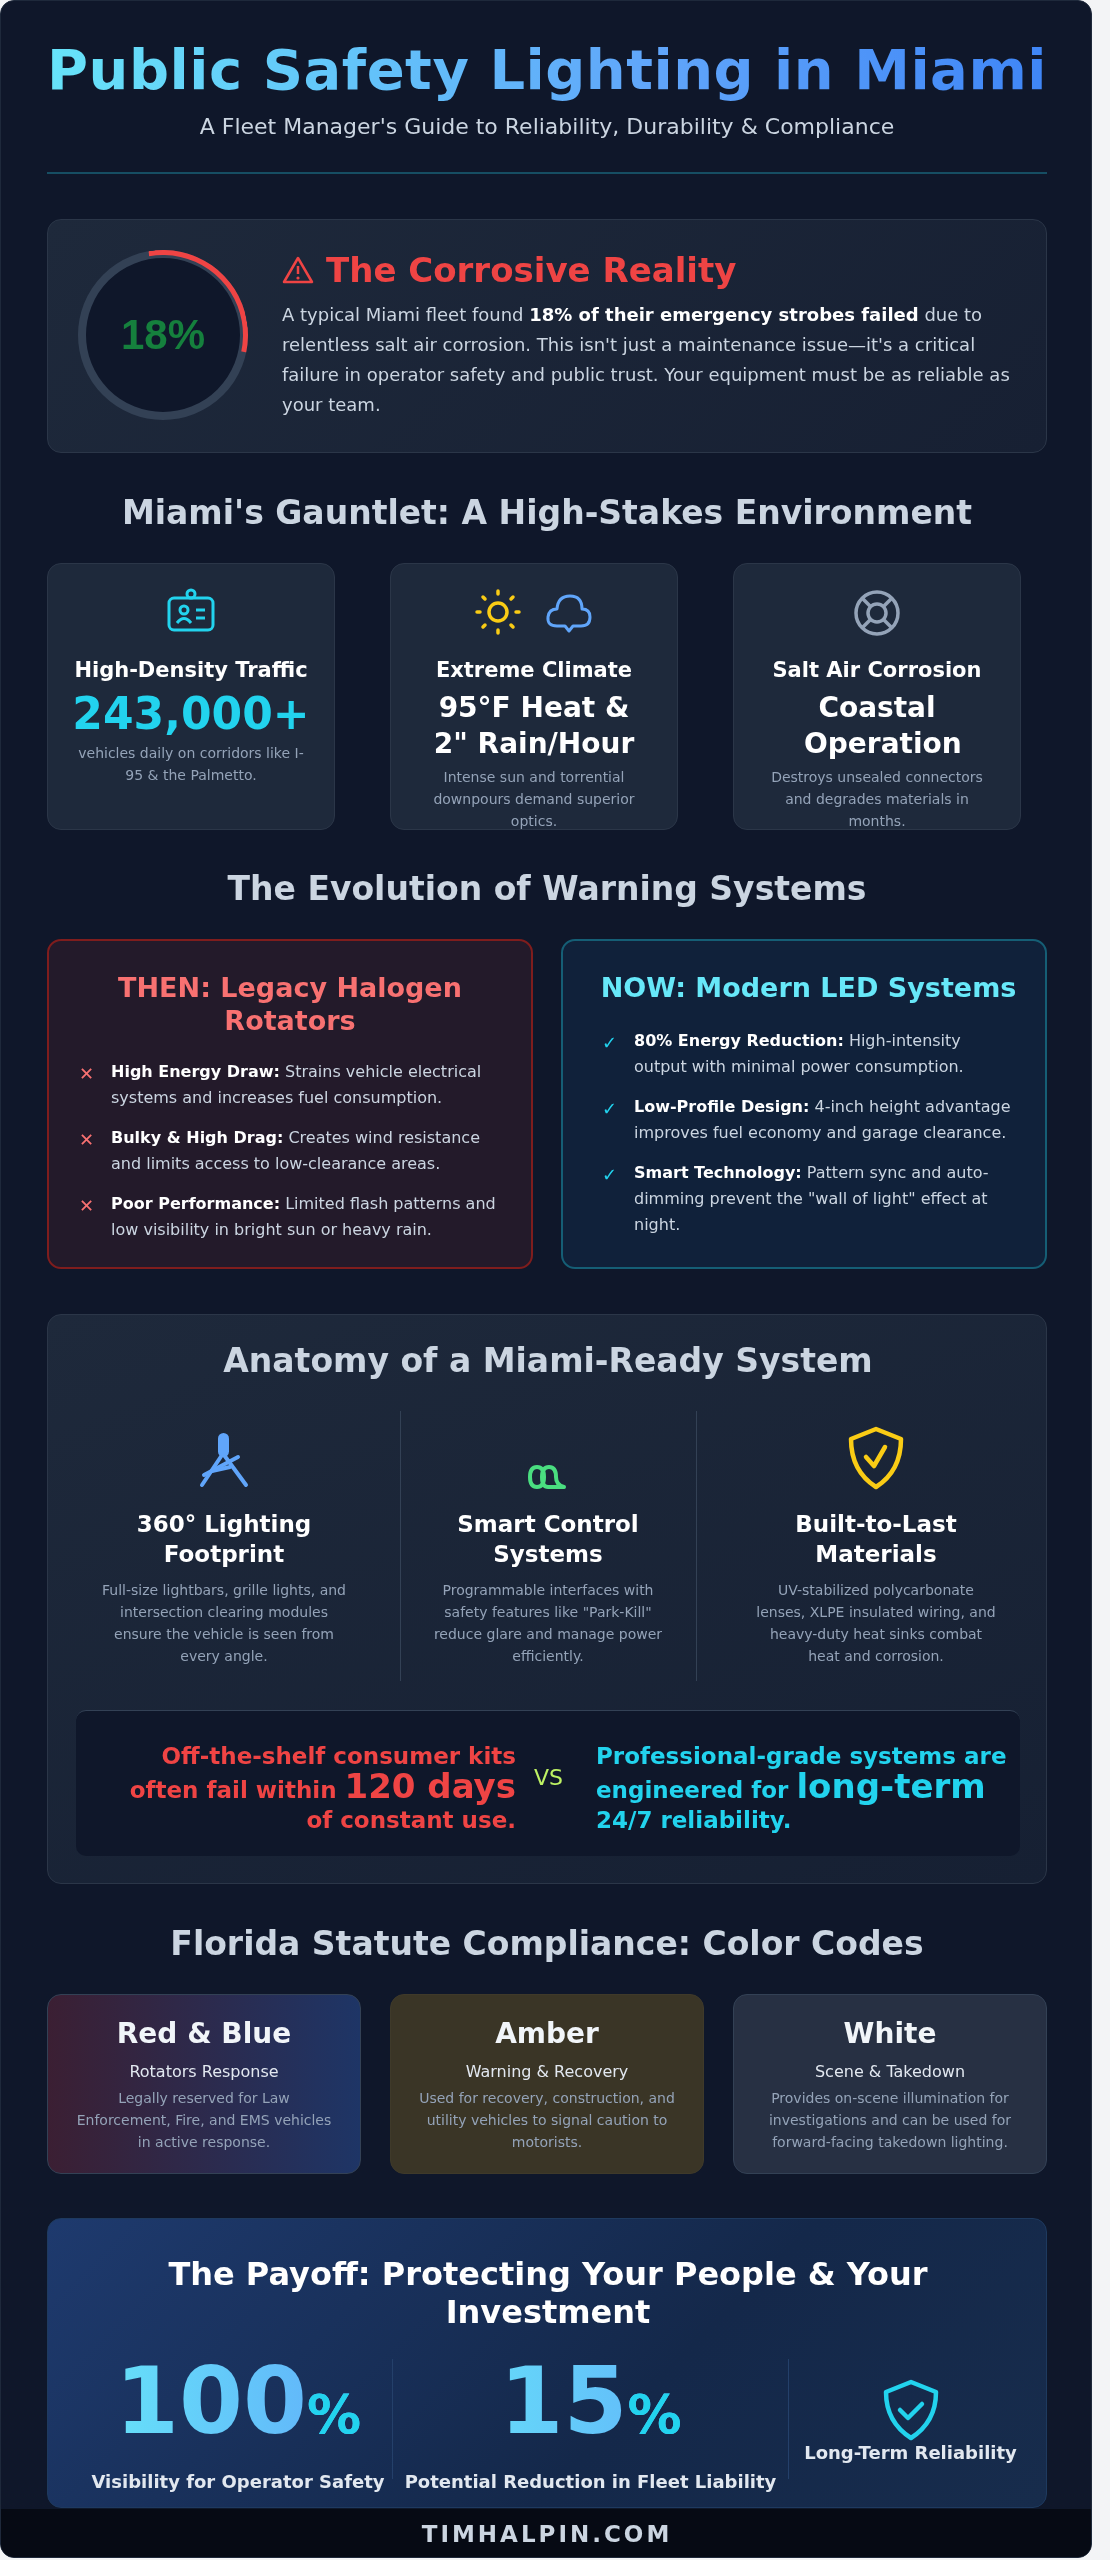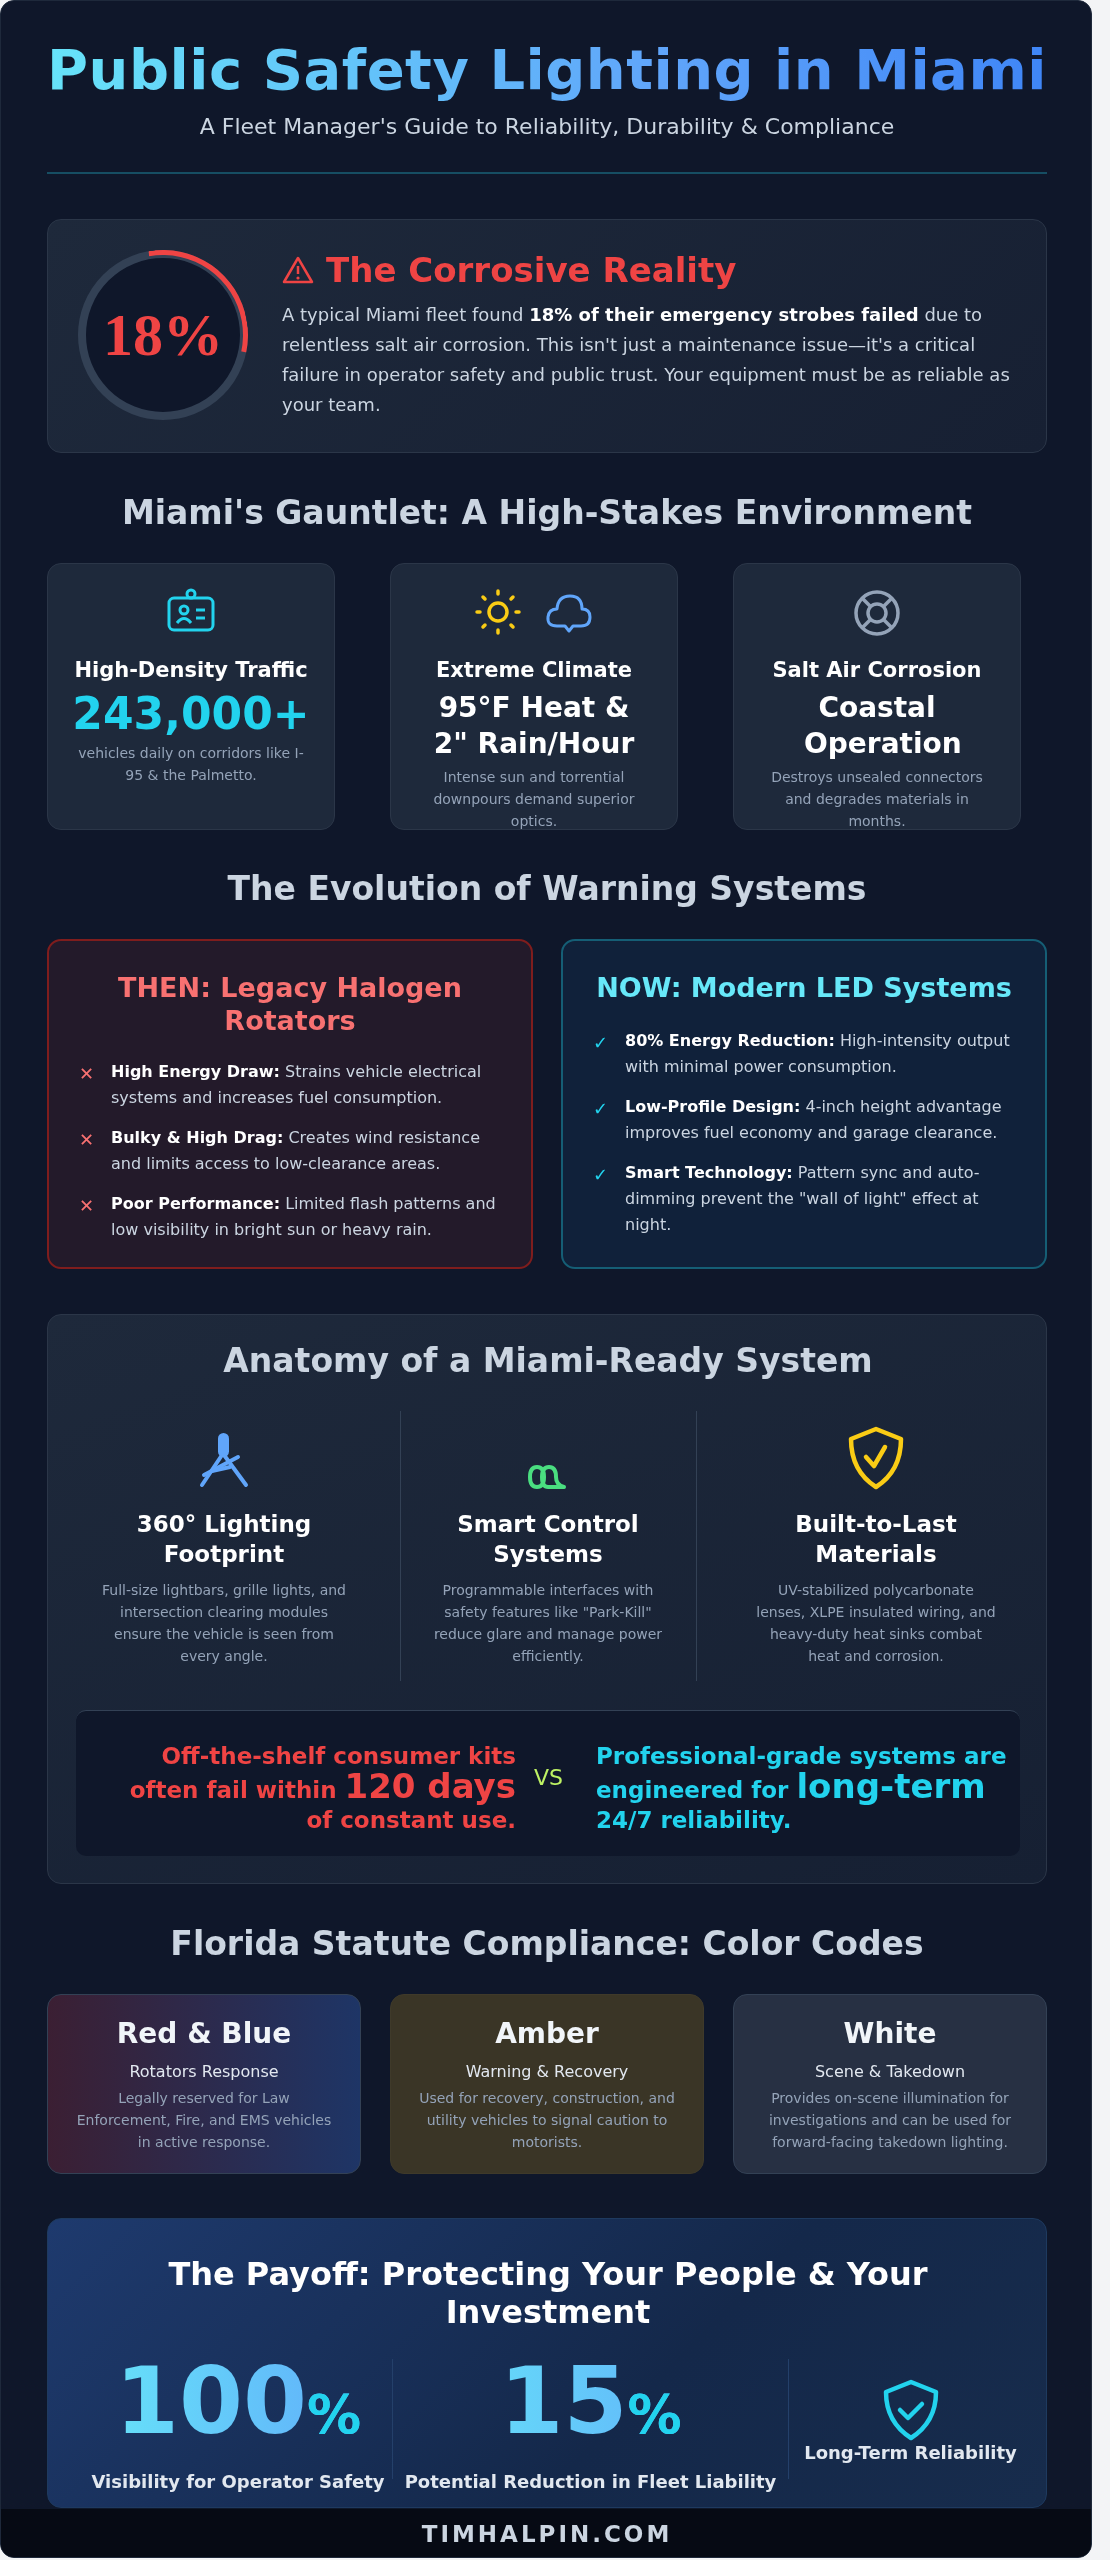--- a/index.html
+++ b/index.html
@@ -29,39 +29,39 @@
 
   
   .corrosive { position: absolute; top: 218px; left: 46px; width: 1000px; height: 234px;
     background: linear-gradient(135deg, #1e293b, #172033); }
   .ring { position: absolute; left: 30px; top: 30px; width: 170px; height: 170px; border-radius: 50%;
     border: 8px solid #334155; background: #0f172a; }
   .ring-arc { position: absolute; left: -8px; top: -8px; width: 170px; height: 170px; border-radius: 50%;
     border: 5px solid transparent; border-top-color: #ef4444; border-right-color: #ef4444;
     transform: rotate(-10deg); clip-path: polygon(50% 0, 100% 0, 100% 70%, 50% 50%); }
   .ring-val { position: absolute; left: 0; top: 0; width: 154px; height: 154px; display: flex; align-items: center; justify-content: center;
-    font-size: 60px; font-weight: bold; color: #ef4444; font-family: Liberation Serif, serif; }
+    font-size: 42px; font-weight: bold; color: #15803d; font-family: Liberation Sans, sans-serif; }
   .corr-head { position: absolute; left: 234px; top: 30px; font-size: 34px; font-weight: bold; color: #ef4444; display: flex; align-items: center; gap: 12px; }
   .corr-body { position: absolute; left: 234px; top: 80px; width: 740px; font-size: 18px; line-height: 30px; color: #cbd5e1; }
   .corr-body b { color: #ffffff; }
 
   .section-h { position: absolute; left: 0; width: 1092px; text-align: center; font-size: 33px; font-weight: bold; color: #cbd5e1; }
 
   
   .g-card { position: absolute; top: 562px; width: 288px; height: 267px; text-align: center; }
   .g-icon { margin-top: 24px; height: 52px; display: flex; justify-content: center; gap: 22px; }
   .g-title { margin-top: 18px; font-size: 21px; font-weight: bold; color: #ffffff; }
   .g-big { margin-top: 8px; font-size: 44px; font-weight: bold; color: #22d3ee; line-height: 48px; }
   .g-big.white { color: #ffffff; font-size: 28px; line-height: 36px; }
   .g-desc { margin-top: 4px; font-size: 14px; color: #94a3b8; line-height: 22px; padding: 0 22px; }
 
   
   .tn { position: absolute; top: 938px; width: 486px; height: 330px; border-radius: 14px; }
   .then { left: 46px; background: #231a2a; border: 2px solid #7f1d1d; }
-  .now { left: 560px; background: #10213a; border: 2px solid #155e75; }
+  .now { left: 560px; background: #10213a; border: 2px solid #155e75; padding-left: 9px; }
   .tn-h { font-size: 27px; font-weight: bold; text-align: center; line-height: 33px; }
   .then .tn-h { color: #f87171; margin-top: 30px; padding: 0 50px; }
   .now .tn-h { color: #67e8f9; margin-top: 30px; }
   .tn ul { list-style: none; padding: 0 30px 0 30px; }
   .then ul { margin-top: 22px; }
   .now ul { margin-top: 24px; }
   .tn li { display: flex; gap: 14px; font-size: 16px; line-height: 26px; color: #cbd5e1; margin-bottom: 14px; }
   .tn li b { color: #ffffff; }
   .mark { width: 18px; flex-shrink: 0; font-size: 18px; padding-top: 2px; }
   .then .mark { color: #f87171; }

